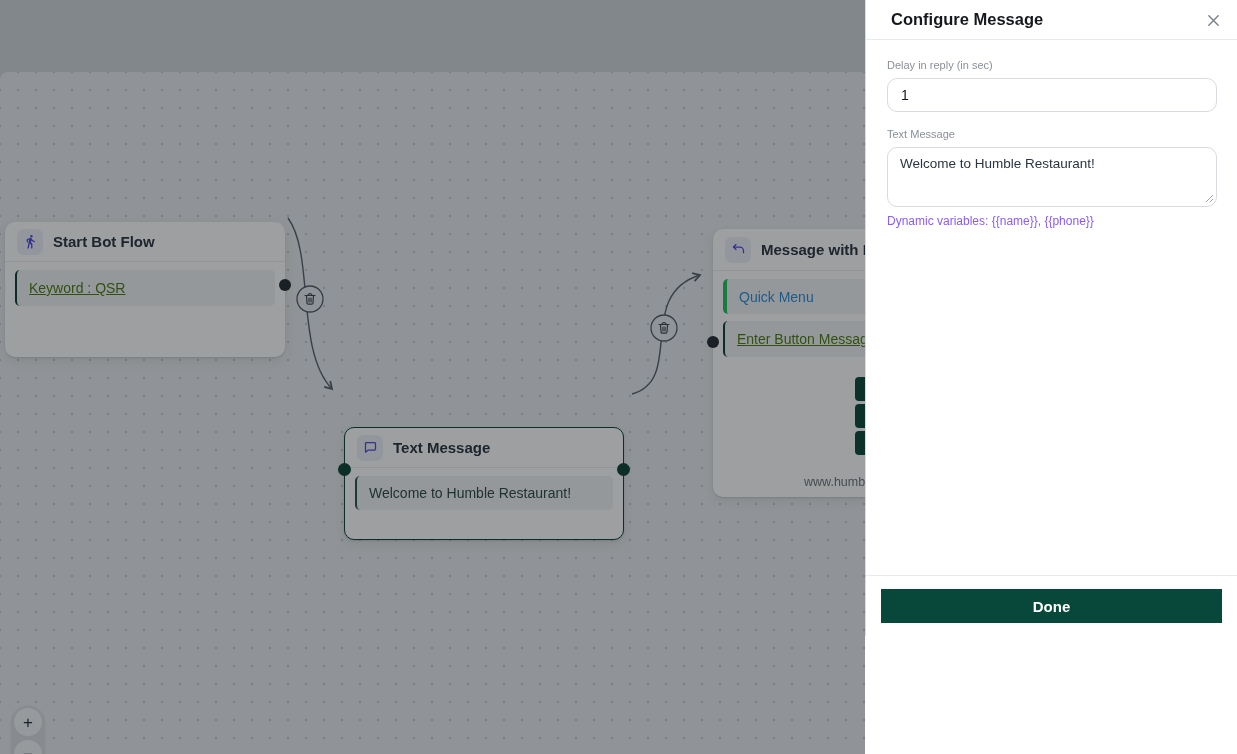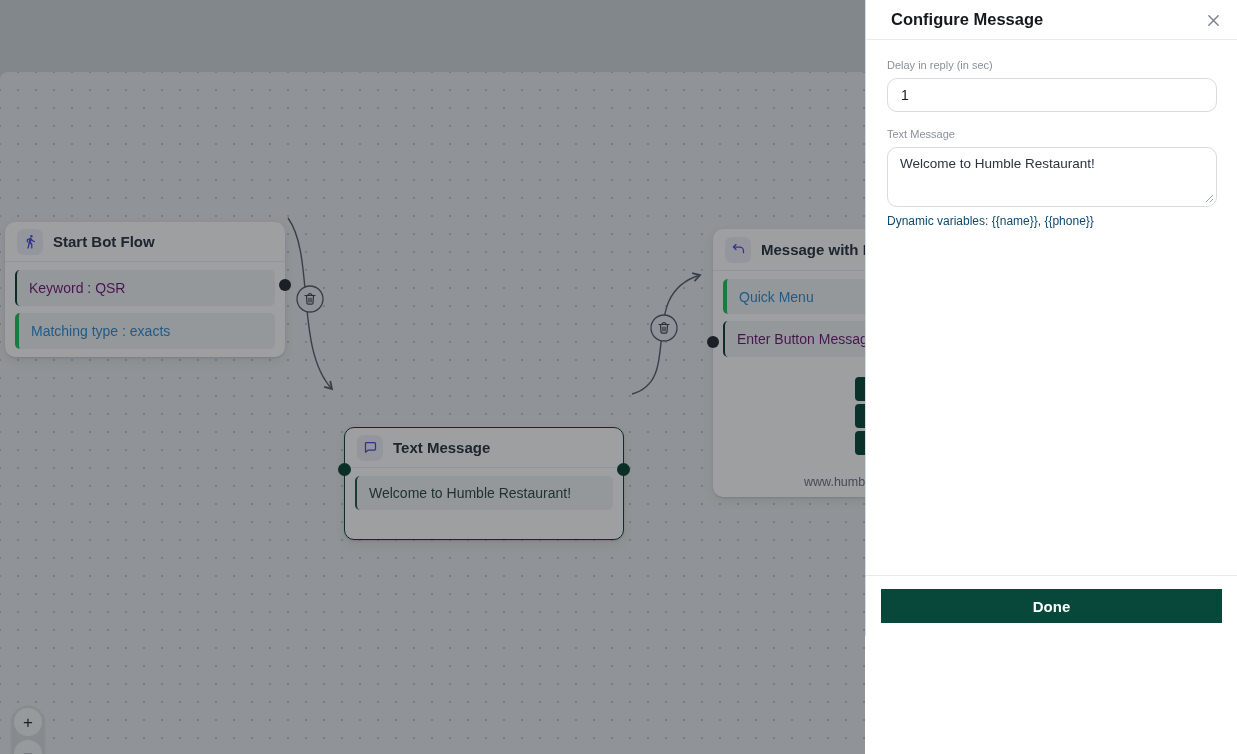--- a/index.html
+++ b/index.html
@@ -30,21 +30,21 @@
   .node.selected { border: 1.5px solid #0d4435; }
   .node-header { display: flex; align-items: center; gap: 10px; height: 40px;
     padding: 0 12px; border-bottom: 1px solid #eceff1; }
   .icon-box { width: 26px; height: 26px; border-radius: 7px; background: #eef0f7;
     display: flex; align-items: center; justify-content: center; flex: 0 0 auto; }
   .node-title { font-size: 15px; font-weight: 600; color: #2b3440; white-space: nowrap; }
   .node-body { padding: 8px 10px; }
   .node-row { height: 36px; display: flex; align-items: center; padding: 0 12px;
     background: #f2f4f6; border-radius: 5px; font-size: 14px; margin-bottom: 7px;
     white-space: nowrap; overflow: hidden; }
-  .node-row.dark { border-left: 2px solid #123f35; color: #701a75; }
+  .node-row.dark { border-left: 2px solid #123f35; color: #4d7c0f; text-decoration: underline; }
   .node-row.blue { border-left: 4px solid #22c55e; color: #2f8ed6; }
   .node-row.teal { border-left: 2px solid #2c544a; color: #2f4a42; height: 34px; }
   .port { position: absolute; width: 12px; height: 12px; border-radius: 50%; background: #262c33; z-index: 5; }
   .node.selected .port { width: 13px; height: 13px; background: #0d4435; }
 
   #node-start   { left: 5px;   top: 150px; width: 280px; height: 135px; }
   #node-text    { left: 344px; top: 355px; width: 280px; height: 113px; }
   #node-buttons { left: 713px; top: 157px; width: 280px; height: 268px; }
   #node-buttons .node-header { height: 42px; }
 
@@ -72,21 +72,21 @@
   .panel-body { padding: 19px 20px 0 21px; }
   .field-label { display: block; font-size: 11px; color: #8a9099; margin-bottom: 7px; }
   .text-input { width: 100%; height: 34px; border: 1px solid #d8dbdf; border-radius: 10px;
     padding: 0 13px; font-size: 14px; font-weight: 500; color: #15181d; font-family: inherit; outline: none; }
   .field-gap { height: 16px; }
   .ta-wrap { position: relative; }
   .text-area { width: 100%; height: 60px; border: 1px solid #d8dbdf; border-radius: 10px;
     padding: 8px 12px; font-size: 13.5px; color: #2b3440; font-family: inherit;
     resize: none; outline: none; display: block; }
   .resize-handle { position: absolute; right: 3px; bottom: 4px; }
-  .hint { font-size: 12px; color: #0c4a6e; margin-top: 7px; }
+  .hint { font-size: 12px; color: #8b5cf6; margin-top: 7px; }
   .panel-footer { position: absolute; left: 0; bottom: 0; width: 100%;
     border-top: 1px solid #e8eaed; padding: 13px 15px; background: #fff; }
   .done-btn { width: 100%; height: 34px; border: none; border-radius: 0;
     background: #07483a; color: #ffffff; font-size: 15px; font-weight: 600;
     font-family: inherit; cursor: pointer; }
 </style>
 </head>
 <body>
 
 <div class="app">
@@ -128,23 +128,20 @@
             <svg width="15" height="15" viewBox="0 0 24 24" fill="#4f46e5">
               <path d="M13.5 5.5a2 2 0 1 0-2-2 2 2 0 0 0 2 2zM9.8 8.9 7 23h2.1l1.8-8 2.1 2v6h2v-7.5l-2.1-2 .6-3A7.3 7.3 0 0 0 19 13v-2a5.2 5.2 0 0 1-4.5-2.5l-1-1.6a2 2 0 0 0-1.7-.9 2 2 0 0 0-.8.2L6 8.3V13h2V9.6z"></path>
             </svg>
           </span>
           <span class="node-title">Start Bot Flow</span>
         </div>
         <div class="node-body">
           <div class="node-row dark">
             <span>Keyword : QSR</span>
           </div>
-          <div class="node-row blue">
-            <span>Matching type : exacts</span>
-          </div>
         </div>
         <span class="port" style="right:-6px; top:57px;"></span>
       </div>
 
       <div class="node selected" id="node-text">
         <div class="node-header">
           <span class="icon-box">
             <svg width="15" height="15" viewBox="0 0 24 24" fill="none" stroke="#4f46e5" stroke-width="2" stroke-linejoin="round">
               <path d="M4 5.5A1.5 1.5 0 0 1 5.5 4h13A1.5 1.5 0 0 1 20 5.5v9a1.5 1.5 0 0 1-1.5 1.5H8.5L4 19.5z"></path>
             </svg>

